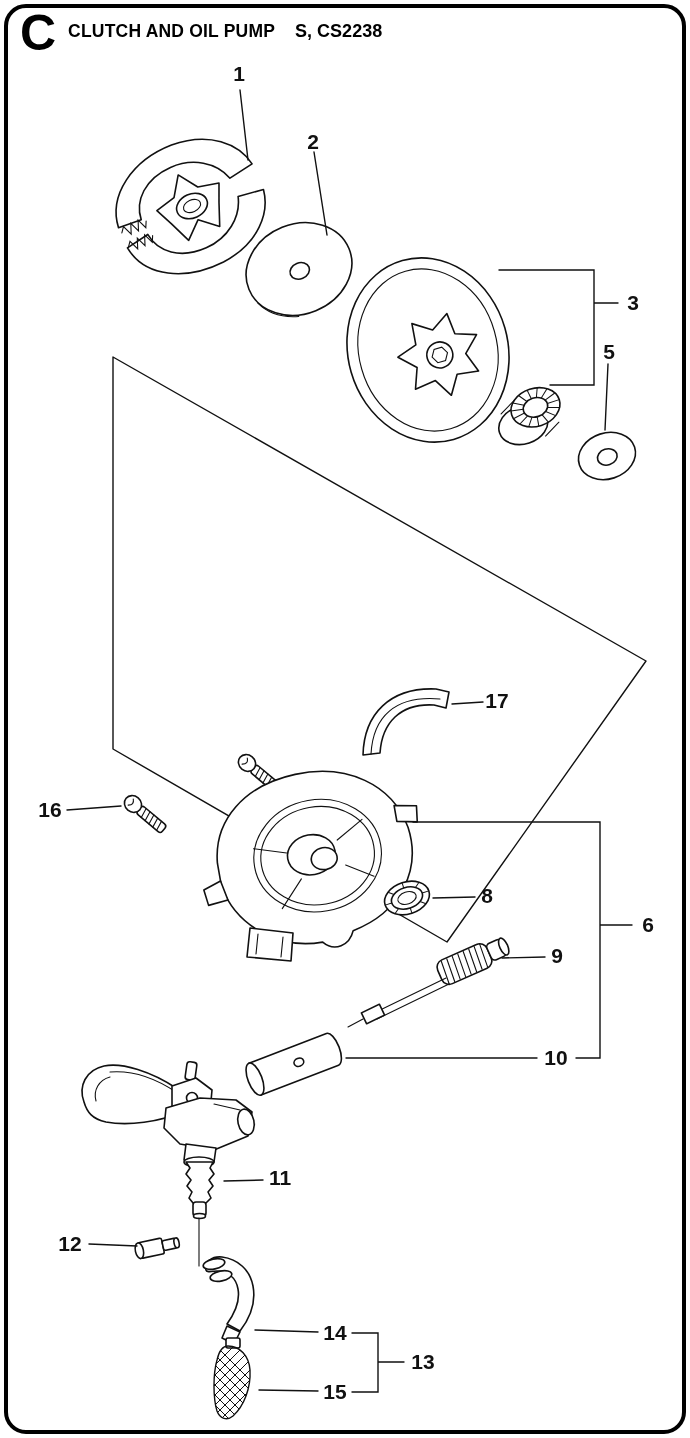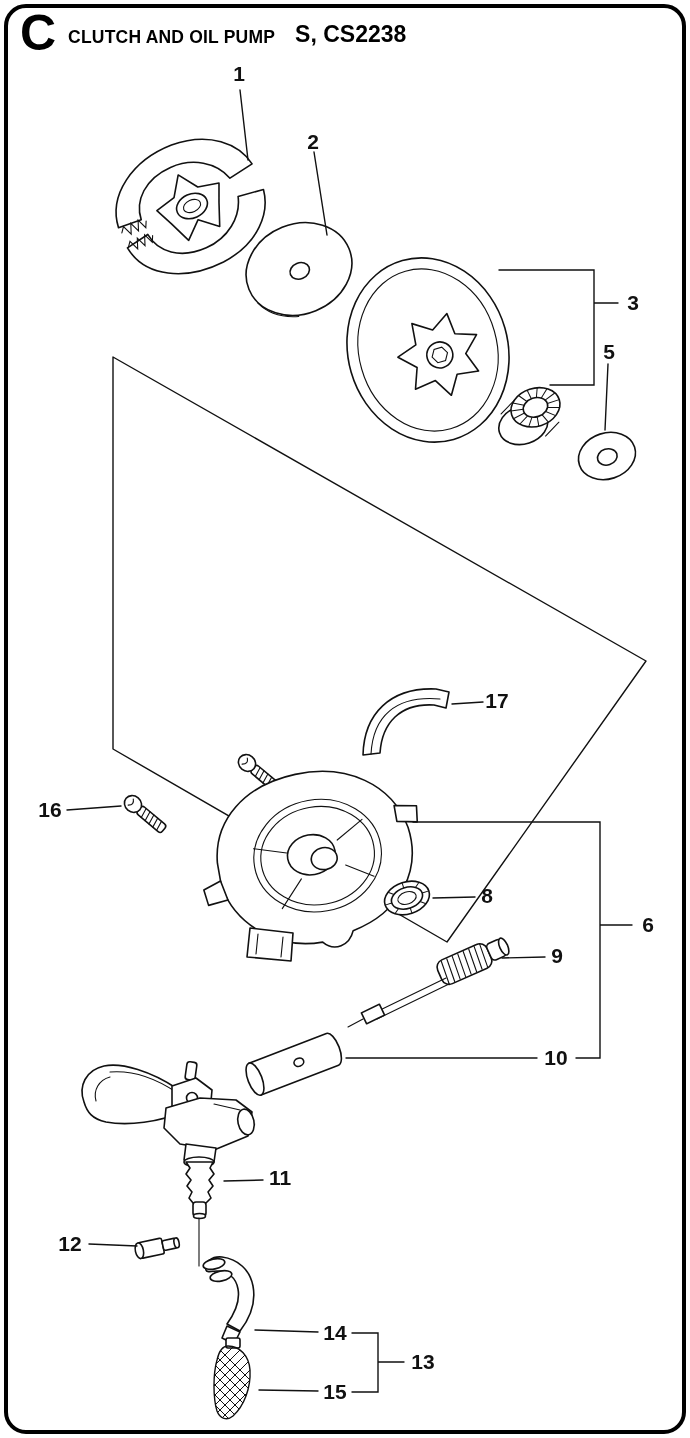--- a/index.html
+++ b/index.html
@@ -1,23 +1,23 @@
 <!DOCTYPE html>
 <html><head>
 <meta charset="utf-8">
 <style>
   html,body{margin:0;padding:0;background:#ffffff;}
   .page{position:relative;width:690px;height:1438px;background:#fff;
         font-family:"Liberation Sans",sans-serif;overflow:hidden;}
   .frame{position:absolute;inset:4px;border:4px solid #000;border-radius:22px;pointer-events:none;}
   .header{position:absolute;top:8px;left:20px;display:flex;align-items:flex-start;z-index:2;}
   .section-letter{font-size:50px;font-weight:700;line-height:1;color:#000;}
-  .titles{display:flex;align-items:flex-end;margin-left:12px;padding-top:13px;}
+  .titles{display:flex;align-items:flex-start;margin-left:12px;padding-top:13px;}
   .title{font-size:17.5px;font-weight:700;color:#000;letter-spacing:.2px;}
-  .models{font-size:23px;font-weight:700;color:#000;margin-left:20px;}
+  .models{font-size:18px;font-weight:700;color:#000;margin-left:20px;}
   svg.diagram{position:absolute;left:0;top:0;width:690px;height:1438px;}
   .part{fill:#fff;stroke:#111;stroke-width:1.6;stroke-linejoin:round;stroke-linecap:round;}
   .thin{fill:none;stroke:#111;stroke-width:1.1;stroke-linecap:round;}
   .leader{fill:none;stroke:#111;stroke-width:1.4;stroke-linecap:round;}
   .outline{fill:none;stroke:#111;stroke-width:1.4;stroke-linejoin:round;}
   .callout{font-family:"Liberation Sans",sans-serif;font-size:21px;font-weight:700;
            fill:#111;text-anchor:middle;}
   .hatch line{stroke:#111;stroke-width:1;}
 </style>
 </head>

